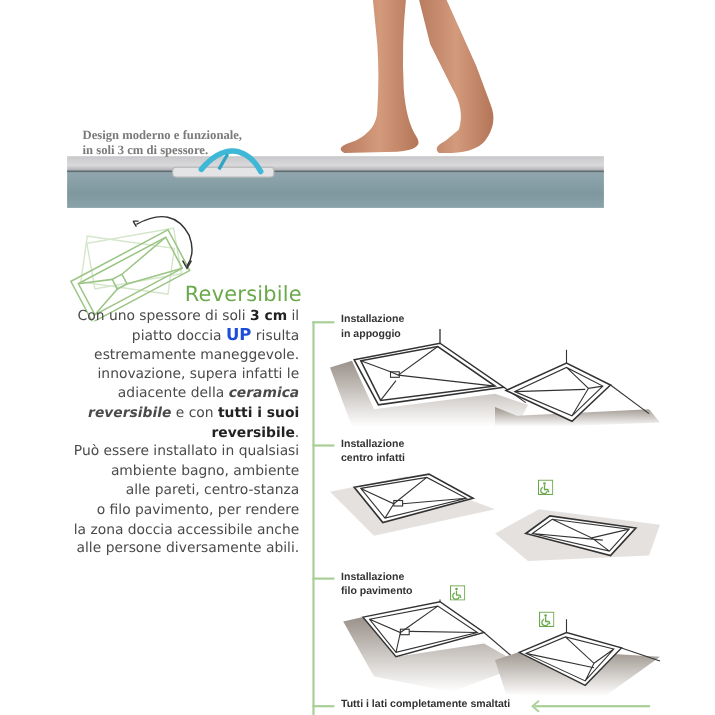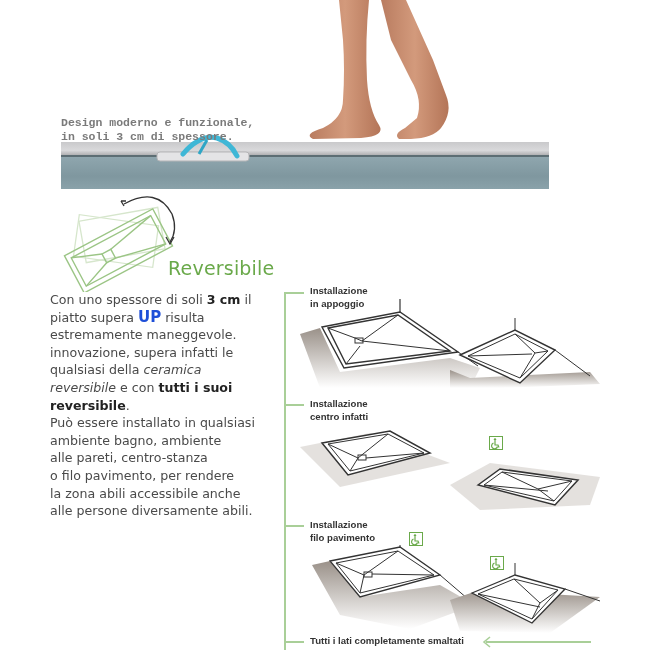--- a/index.html
+++ b/index.html
@@ -6,32 +6,32 @@
   body { width:650px; height:650px; position:relative; overflow:hidden; font-family:"DejaVu Sans", sans-serif; }
 
   
   .hero { position:absolute; left:61px; top:0; width:488px; height:189px; background:#ffffff; overflow:hidden; }
   .hero .legs { position:absolute; left:0; top:0; width:488px; height:145px; }
   .hero .tray-top { position:absolute; left:0; top:142px; width:488px; height:14px;
       background:linear-gradient(#c9c9cb,#d9d9db 60%,#a8a8aa); }
   .hero .tray-line { position:absolute; left:0; top:155px; width:488px; height:2px; background:#5d6e74; }
   .hero .tray-side { position:absolute; left:0; top:157px; width:488px; height:32px;
       background:linear-gradient(#8fa6ae,#7f979f 60%,#8aa2aa); }
-  .hero .caption { position:absolute; left:0; top:116px; font-family:Liberation Mono, monospace;
+  .hero .caption { position:absolute; left:14px; top:116px; font-family:Liberation Serif, serif;
       font-weight:bold; font-size:11.5px; line-height:14px; color:#7a7a7a; }
 
   
   .rev-icon { position:absolute; left:62px; top:192px; width:128px; height:100px; }
   .rev-title { position:absolute; left:168px; top:257px; font-size:19px; color:#6aa94a;
       font-family:"DejaVu Sans", sans-serif; letter-spacing:0.2px; }
-  .body-text { position:absolute; left:50px; top:291px; width:222px; 
+  .body-text { position:absolute; left:50px; top:278px; width:222px; text-align:right;
       font-size:12.6px; line-height:17.6px; color:#4a4a4a; font-family:"DejaVu Sans", sans-serif; }
   .body-text b { color:#222; }
   .body-text .up { font-size:15px; font-weight:bold; color:#1d4ed8; }
-  .body-text i { font-style:italic; }
+  .body-text i { font-style:italic;font-weight:bold; }
   .line-block { display:block; white-space:nowrap; }
 
   
   .vline { position:absolute; left:284px; top:292px; width:2px; height:358px; background:#a9cf98; }
   .tick { position:absolute; left:284px; width:20px; height:2px; background:#a9cf98; }
   .label { position:absolute; left:310px; font-size:9.6px; line-height:12.5px; font-weight:bold; color:#333;
       font-family:Liberation Sans, sans-serif; }
   .arrow-line { position:absolute; left:486px; top:641px; width:105px; height:2px; background:#a9cf98; }
   .arrow-head { position:absolute; left:481px; top:636px; width:12px; height:12px; }
   .diagram { position:absolute; left:300px; width:320px; }
@@ -81,31 +81,31 @@
   </g>
   <path d="M62 12 Q95 -6 110 22 Q116 38 108 50" fill="none" stroke="#333" stroke-width="1.3"></path>
   <path d="M59 9 L64 9 M59 9 L62 14" stroke="#333" stroke-width="1.3" fill="none"></path>
   <path d="M104 45 L108 52 L112 45" stroke="#333" stroke-width="1.3" fill="none"></path>
 </svg>
 
 <div class="rev-title">Reversibile</div>
 
 <div class="body-text">
   <span class="line-block"><span>Con uno spessore di soli </span><b>3 cm</b><span> il</span></span>
-  <span class="line-block"><span>piatto supera </span><span class="up">UP</span><span> risulta</span></span>
+  <span class="line-block"><span>piatto doccia </span><span class="up">UP</span><span> risulta</span></span>
   <span class="line-block">estremamente maneggevole.</span>
   <span class="line-block">innovazione, supera infatti le</span>
-  <span class="line-block"><span>qualsiasi della </span><i>ceramica</i></span>
+  <span class="line-block"><span>adiacente della </span><i>ceramica</i></span>
   <span class="line-block"><i>reversibile</i><span> e con </span><b>tutti i suoi</b></span>
   <span class="line-block"><b>reversibile</b><span>.</span></span>
   <span class="line-block">Può essere installato in qualsiasi</span>
   <span class="line-block">ambiente bagno, ambiente</span>
   <span class="line-block">alle pareti, centro-stanza</span>
   <span class="line-block">o filo pavimento, per rendere</span>
-  <span class="line-block">la zona abili accessibile anche</span>
+  <span class="line-block">la zona doccia accessibile anche</span>
   <span class="line-block">alle persone diversamente abili.</span>
 </div>
 
 <div class="vline"></div>
 <div class="tick" style="top:292px"></div>
 <div class="tick" style="top:404px"></div>
 <div class="tick" style="top:525px"></div>
 <div class="tick" style="top:641px"></div>
 
 <div class="label" style="top:285px">

